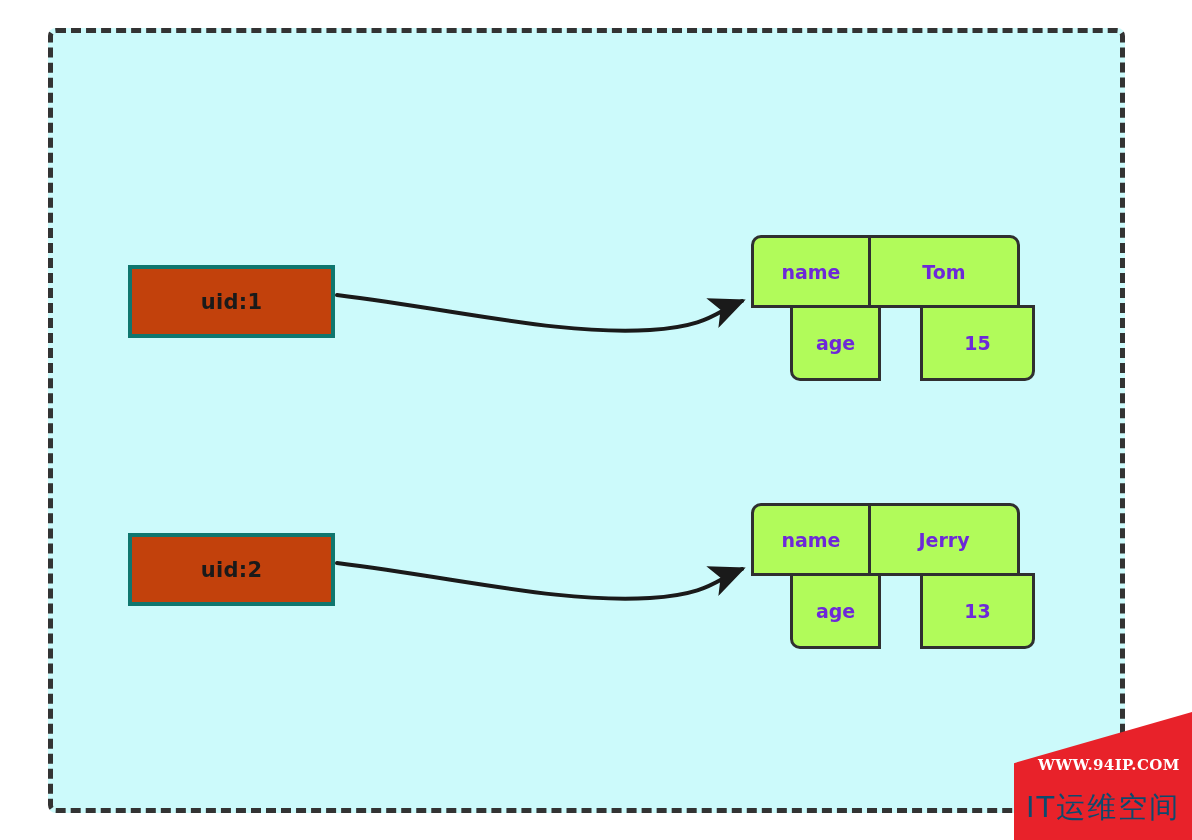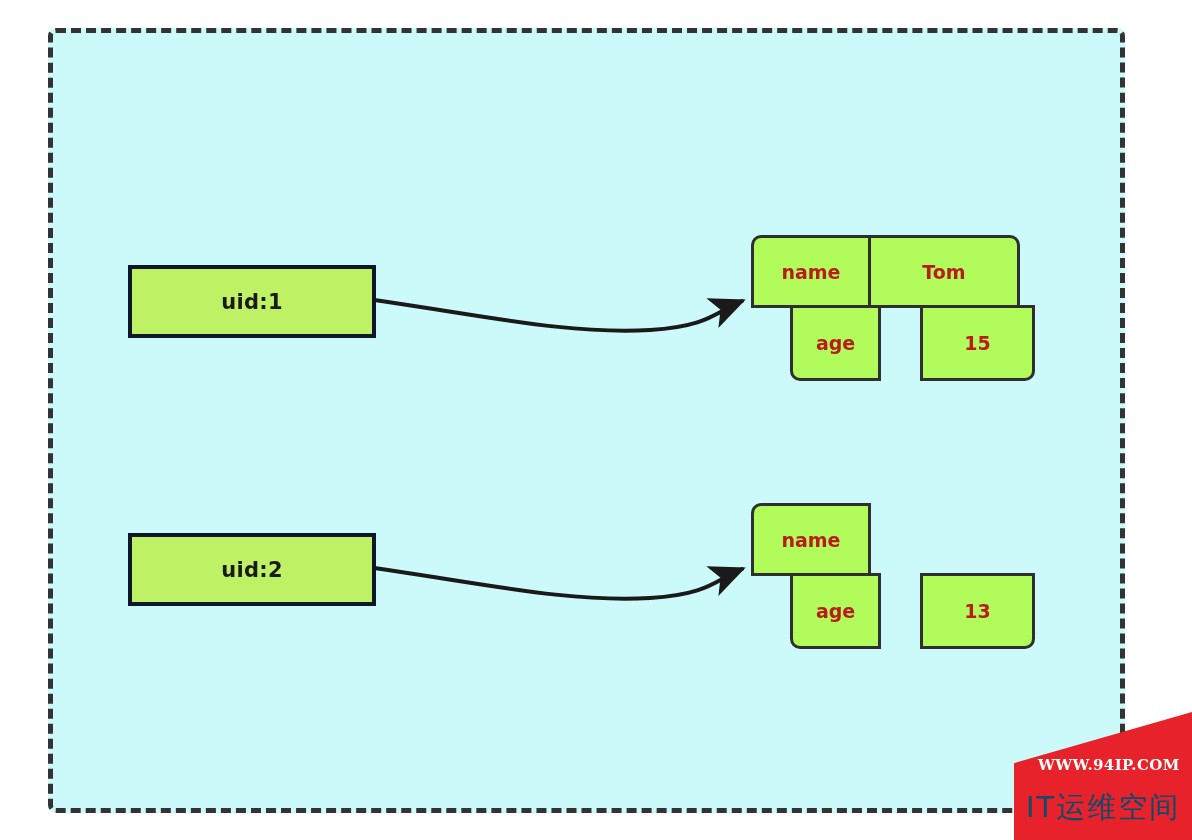--- a/index.html
+++ b/index.html
@@ -33,24 +33,24 @@
     box-sizing: border-box;
     background: #ccfafb;
     border: 5px dashed #333333;
     border-radius: 8px;
   }
 
   
   .key-box {
     position: absolute;
     box-sizing: border-box;
-    width: 248px;
+    width: 207px;
     height: 73px;
-    background: #bef264;
-    border: 4px solid #0f172a;
+    background: #c2410c;
+    border: 4px solid #0f766e;
     display: flex;
     align-items: center;
     justify-content: center;
   }
   .key-box .key-label {
     font-size: 21px;
     font-weight: bold;
     color: #1a1a1a;
     letter-spacing: 0.3px;
   }
@@ -75,21 +75,21 @@
   }
   .hash-cell {
     box-sizing: border-box;
     background: #b1fb5a;
     border: 3px solid #2f2f30;
     display: flex;
     align-items: center;
     justify-content: center;
     font-size: 19px;
     font-weight: bold;
-    color: #b91c1c;
+    color: #6d28d9;
   }
   .hash-cell.field { width: 120px; }
   .hash-cell.value { width: 152px; }
 
   .hash-row:first-child .hash-cell.field { border-top-left-radius: 10px; }
   .hash-row:first-child .hash-cell.value { border-top-right-radius: 10px; }
   .hash-row:last-child  .hash-cell.field { border-bottom-left-radius: 10px; }
   .hash-row:last-child  .hash-cell.value { border-bottom-right-radius: 10px; }
   .hash-row:last-child .hash-cell { margin-top: -3px; margin-left: 39px; }
   .hash-cell.value { margin-left: -3px; }
@@ -176,20 +176,21 @@
     </div>
     <div class="hash-row">
       <div class="hash-cell field">age</div>
       <div class="hash-cell value">15</div>
     </div>
   </div>
 
   <div class="hash-table hash-table-2">
     <div class="hash-row">
       <div class="hash-cell field">name</div>
+      <div class="hash-cell value">Jerry</div>
     </div>
     <div class="hash-row">
       <div class="hash-cell field">age</div>
       <div class="hash-cell value">13</div>
     </div>
   </div>
 
   <div class="watermark">
     <div class="banner-shape"></div>
     <div class="wm-url">WWW.94IP.COM</div>

